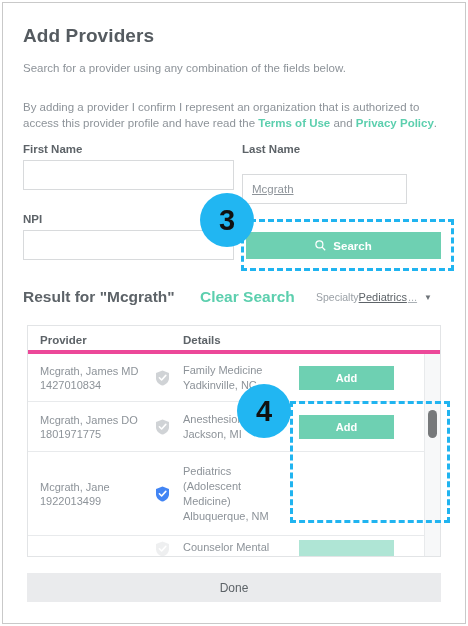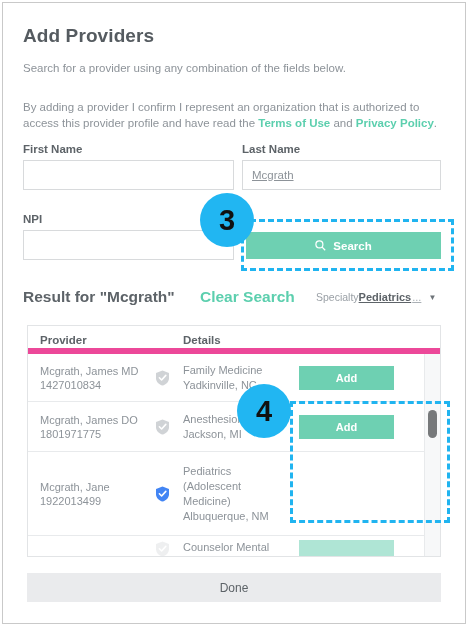--- a/index.html
+++ b/index.html
@@ -64,21 +64,21 @@
     background: #fff;
     font-family: "Liberation Sans", sans-serif;
     font-size: 11.5px;
     color: #8d9399;
     padding: 0 9px;
     outline: none;
   }
   #lbl-first { left: 20px; top: 140px; }
   #in-first  { left: 20px; top: 157px; width: 211px; }
   #lbl-last  { left: 239px; top: 140px; }
-  #in-last   { left: 239px; top: 157px; width: 199px; text-decoration: underline; }
+  #in-last   { left: 239px; top: 171px; width: 165px; text-decoration: underline; }
   #lbl-npi   { left: 20px; top: 210px; }
   #in-npi    { left: 20px; top: 227px; width: 211px; }
 
   #search-button {
     position: absolute;
     left: 243px; top: 229px;
     width: 195px; height: 27px;
     background: #6ed0b2;
     border: none;
     color: #ffffff;
@@ -116,21 +116,21 @@
     display: flex;
     align-items: baseline;
     cursor: pointer;
   }
   #specialty-label {
     font-size: 10.5px;
     color: #9aa0a6;
   }
   #specialty-value {
     font-size: 11px;
-    font-weight: bold;
+    font-weight: normal;
     color: #5d6368;
     text-decoration: underline;
   }
   #specialty-ellipsis {
     font-size: 11px;
     color: #aab0b5;
     margin-left: 1px;
     text-decoration: underline;
   }
   #specialty-caret {
@@ -145,21 +145,21 @@
   #table-wrap {
     position: absolute;
     left: 24px; top: 322px;
     width: 414px; height: 232px;
     border: 1px solid #e2e4e6;
     background: #fff;
     overflow: hidden;
   }
   #table-head {
     height: 28px;
-    border-bottom: 6px solid #ec4899;
+    border-bottom: 4px solid #ec4899;
     position: relative;
   }
   .th {
     position: absolute;
     top: 8px;
     font-size: 11.5px;
     font-weight: bold;
     color: #5d6368;
   }
   #th-provider { left: 12px; }

